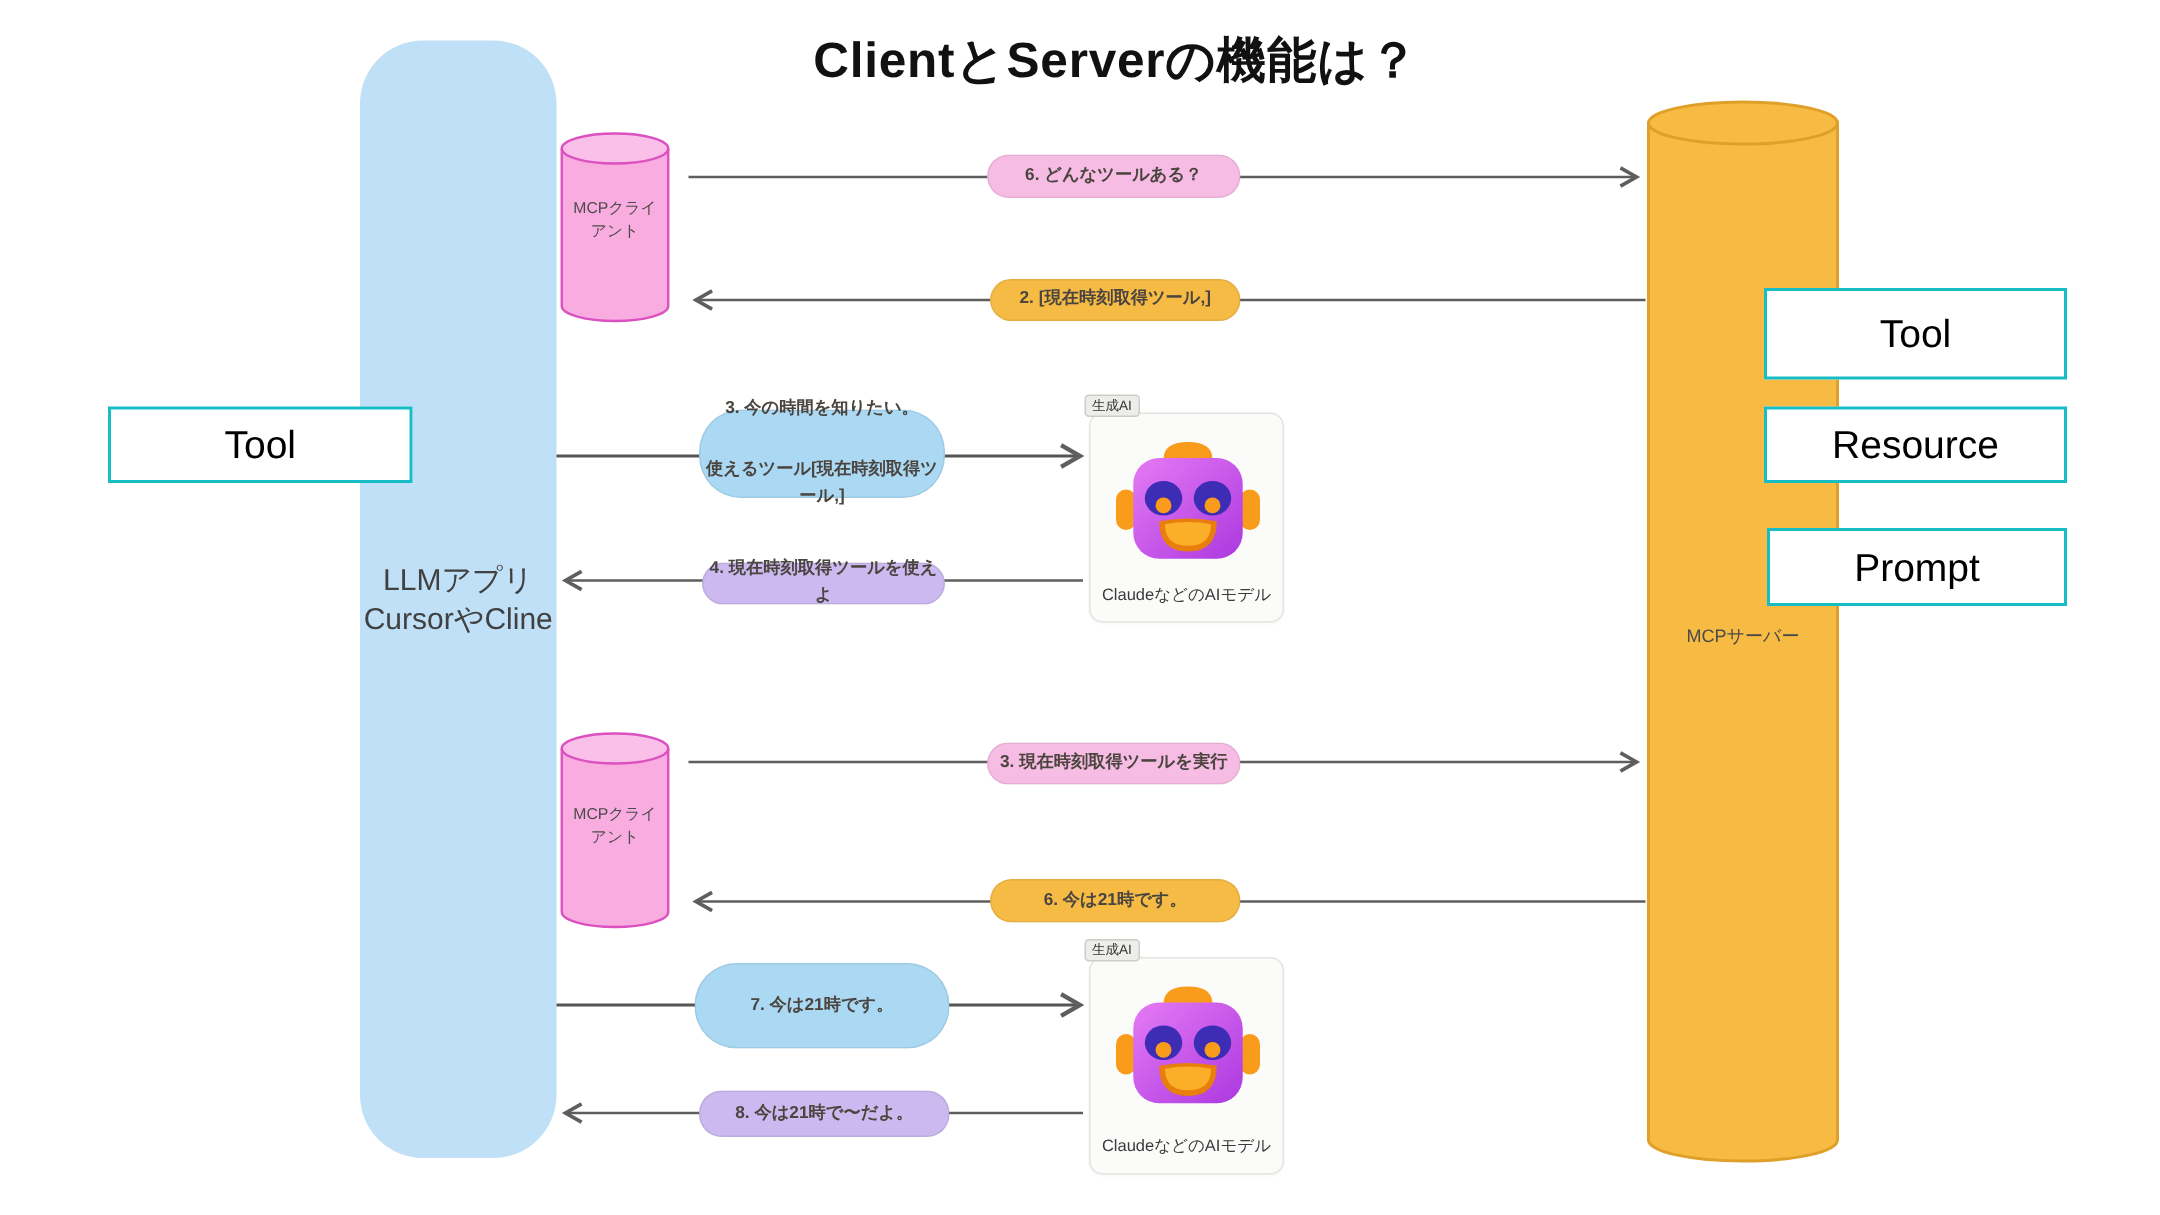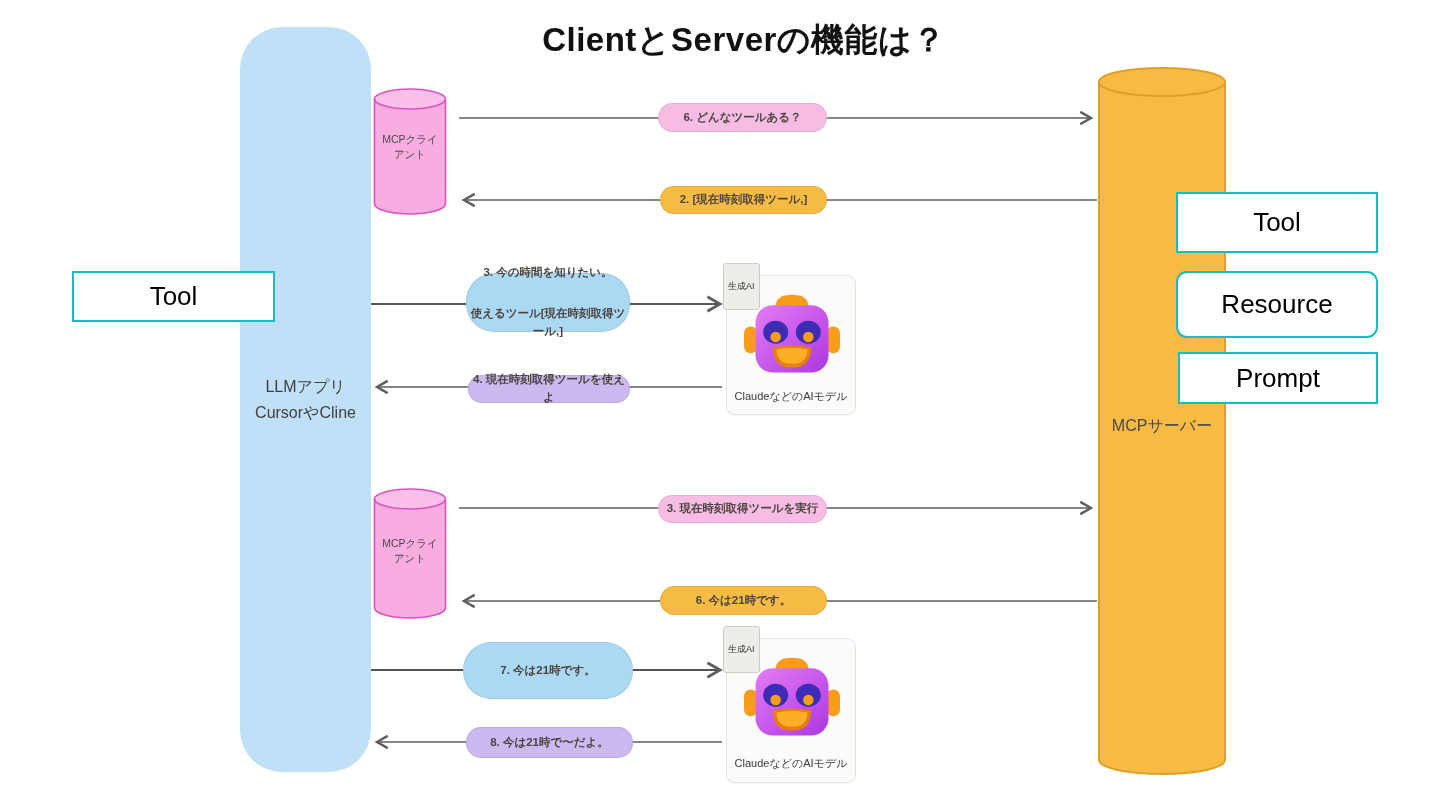--- a/index.html
+++ b/index.html
@@ -7,47 +7,47 @@
     font-family:"Liberation Sans","DejaVu Sans",sans-serif; }
   .canvas { position:relative; width:1440px; height:810px; overflow:hidden; background:#fff; }
 
   .title { position:absolute; left:744px; top:18px; transform:translateX(-50%);
     font-size:33px; font-weight:bold; color:#111; white-space:nowrap; letter-spacing:0.5px; }
 
   
   .llm-rect { position:absolute; left:240px; top:27px; width:131px; height:745px;
     background:#BFE0F7; border-radius:42px; z-index:1; }
   .llm-label { position:absolute; left:0; top:347px; width:100%; text-align:center;
-    font-size:16px; line-height:26px; color:#414141; font-weight:500; }
+    font-size:20px; line-height:26px; color:#414141; font-weight:500; }
 
   
   .cyl { position:absolute; z-index:1; }
   .cyl-label { position:absolute; width:100%; text-align:center; color:#4a4a4a; }
   .pink-cyl-label { top:44px; font-size:10.5px; line-height:15px; font-weight:400; }
-  .server-label { font-size:16px; font-weight:500; }
+  .server-label { font-size:12px; font-weight:500; }
 
   
   .cap-box { position:absolute; background:#ffffff; border:2px solid #16BDC4;
     display:flex; align-items:center; justify-content:center;
     font-size:26px; color:#000; z-index:5; }
 
   
   .pill { position:absolute; border-radius:15px; display:flex; flex-direction:column;
     align-items:center; justify-content:center; text-align:center;
     font-size:11.5px; font-weight:bold; color:#4b4540; line-height:1.55;
     z-index:3; border:1px solid rgba(0,0,0,0.07); }
   .pill.tall { border-radius:28px;gap:23px; }
 
   
   .ai-card { position:absolute; width:130px; background:#FBFBFA;
     border:1px solid #E3E3DF; border-radius:9px; z-index:1;
     box-shadow:0 1px 2px rgba(0,0,0,0.04); }
   .ai-badge { position:absolute; left:-4px; top:-13px; background:#EDEDEA;
     border:1px solid #CDCDC8; border-radius:3px; font-size:9px; color:#333;
-    padding:16px 4px; line-height:13px; white-space:nowrap; }
+    padding:0px 4px; line-height:13px; white-space:nowrap; }
   .ai-caption { position:absolute; left:0; width:100%; text-align:center;
     font-size:11px; color:#3a3a3a; }
   .robot-wrap { position:absolute; left:17px; top:14px; width:96px; height:92px; }
 
   .arrows { position:absolute; left:0; top:0; z-index:2; }
 </style>
 </head>
 <body>
 
 <div class="canvas">
@@ -87,21 +87,21 @@
     </svg>
     <div class="cyl-label pink-cyl-label" style="top:48px;">
       <div>MCPクライ</div>
       <div>アント</div>
     </div>
   </div>
 
   <div class="cap-box" style="left:72px; top:271px; width:203px; height:51px;">Tool</div>
 
   <div class="cap-box" style="left:1176px; top:192px; width:202px; height:61px;">Tool</div>
-  <div class="cap-box" style="left:1176px; top:271px; width:202px; height:67px;border-radius:11px;">Resource</div>
+  <div class="cap-box" style="left:1176px; top:271px; width:202px; height:51px;">Resource</div>
   <div class="cap-box" style="left:1178px; top:352px; width:200px; height:52px;">Prompt</div>
 
   <svg class="arrows" width="1440" height="810" viewBox="0 0 1440 810">
     <defs>
       <marker id="arr" viewBox="0 0 10 10" refX="8" refY="5" markerWidth="9" markerHeight="9" orient="auto-start-reverse">
         <path d="M1,1 L8,5 L1,9" fill="none" stroke="#5E5E5E" stroke-width="1.6"></path>
       </marker>
     </defs>
     <line x1="459" y1="118" x2="1091" y2="118" stroke="#5E5E5E" stroke-width="1.7" marker-end="url(#arr)"></line>
     <line x1="1097" y1="200" x2="464" y2="200" stroke="#5E5E5E" stroke-width="1.7" marker-end="url(#arr)"></line>

